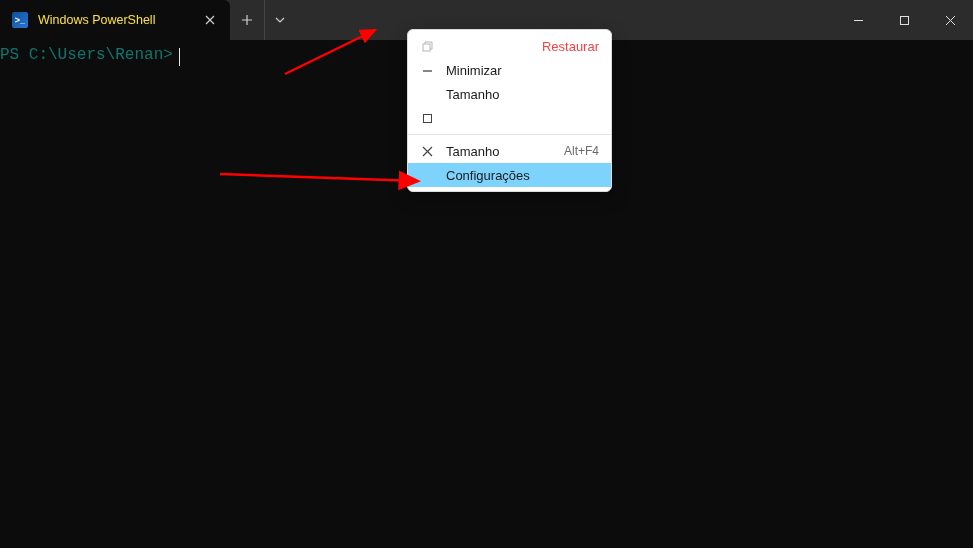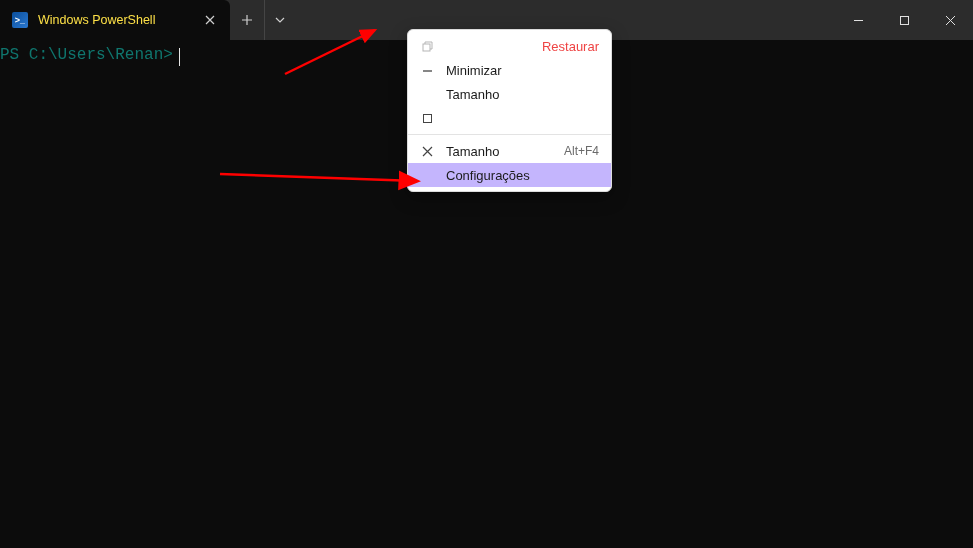--- a/index.html
+++ b/index.html
@@ -96,21 +96,21 @@
       color:#1b1b1b;
     }
     .menu-item {
       display:flex;
       align-items:center;
       height: 24px;
       padding: 0 12px 0 12px;
       gap: 12px;
     }
     .menu-item.disabled { color:#ef4444;text-align:right; }
-    .menu-item.highlighted { background:#c4b5fd; }
+    .menu-item.highlighted { background:#7dd3fc; }
     .menu-icon {
       width: 14px;
       display:flex;align-items:center;justify-content:center;
       color:#444;
       font-size:11px;
     }
     .menu-item.disabled .menu-icon{ color:#b5b5b5;}
     .menu-label { flex:1; }
     .menu-shortcut { color:#6a6a6a; font-size:12px;text-align:right;}
     .menu-sep {

